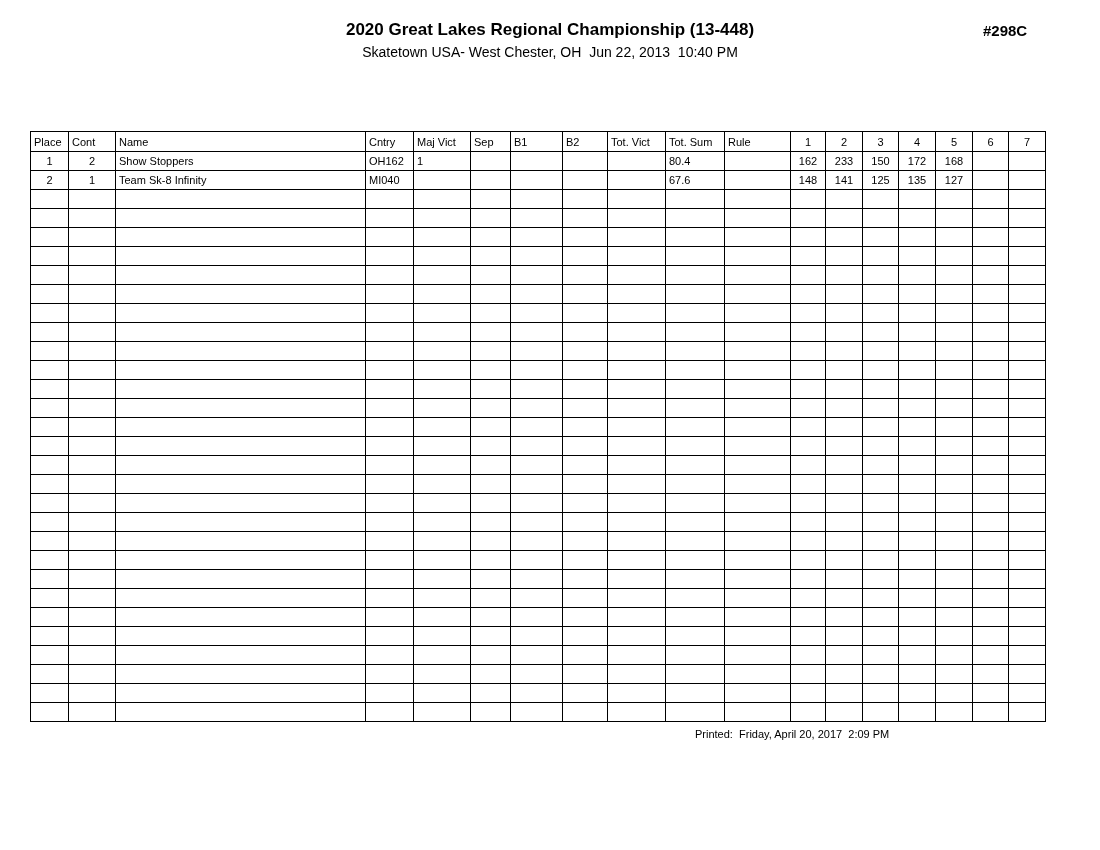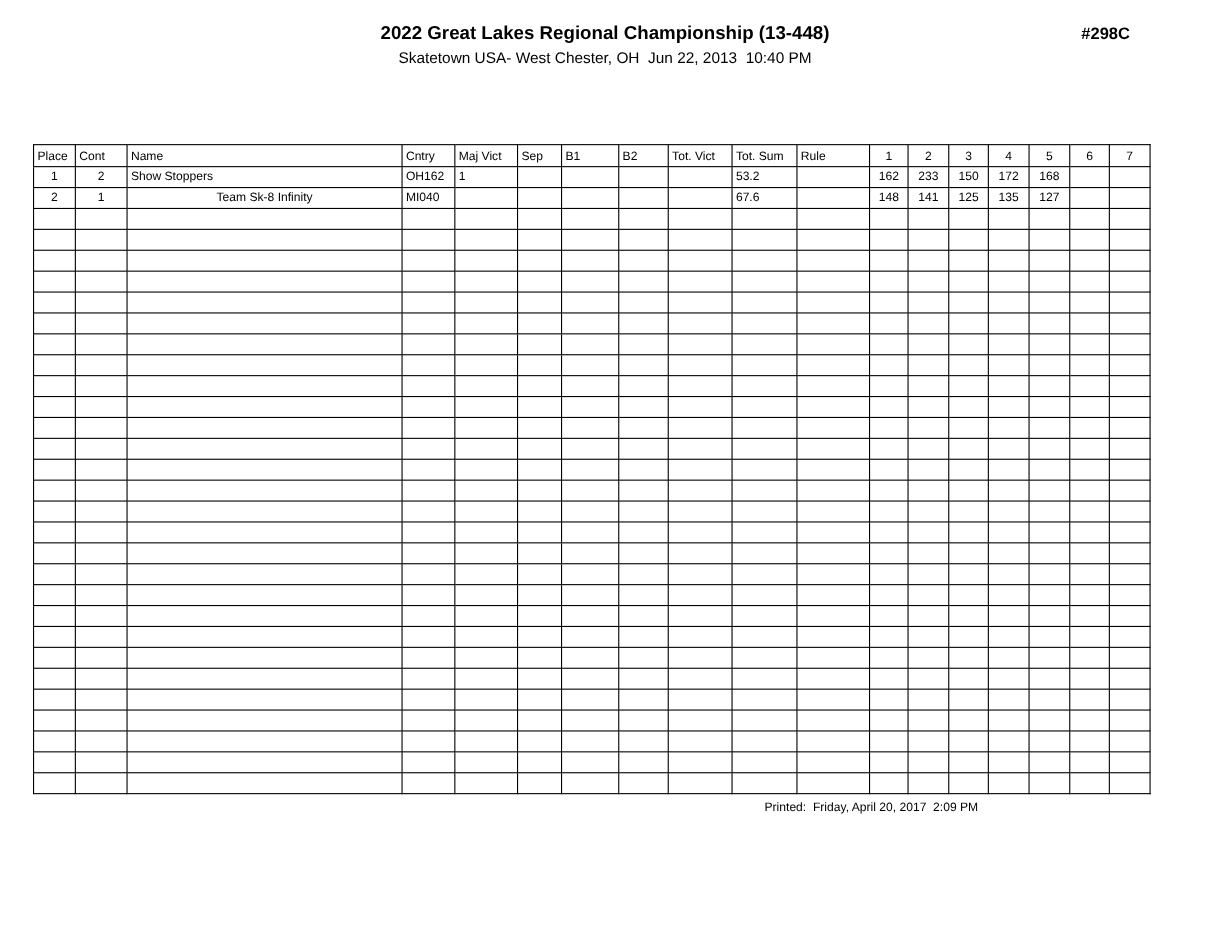--- a/index.html
+++ b/index.html
@@ -66,21 +66,21 @@
     white-space:pre;
   }
 </style>
 </head>
 <body>
 
 <div class="page">
 
 
   <div class="title-block">
-    <div class="title">2022 Great Lakes Regional Championship (13-448)</div>
+    <div class="title">2020 Great Lakes Regional Championship (13-448)</div>
     <div class="subtitle">Skatetown USA- West Chester, OH  Jun 22, 2013  10:40 PM</div>
   </div>
 
   <div class="doc-number">#298C</div>
 
 
   <table class="results">
     <colgroup>
         <col style="width: 38px;">
         <col style="width: 47px;">
@@ -127,34 +127,34 @@
         <tr>
           <td style="text-align: center;">1</td>
           <td style="text-align: center;">2</td>
           <td style="text-align: left;">Show Stoppers</td>
           <td style="text-align: left;">OH162</td>
           <td style="text-align: left;">1</td>
           <td style="text-align: left;"></td>
           <td style="text-align: left;"></td>
           <td style="text-align: left;"></td>
           <td style="text-align: left;"></td>
-          <td style="text-align: left;">53.2</td>
+          <td style="text-align: left;">80.4</td>
           <td style="text-align: left;"></td>
           <td style="text-align: center;">162</td>
           <td style="text-align: center;">233</td>
           <td style="text-align: center;">150</td>
           <td style="text-align: center;">172</td>
           <td style="text-align: center;">168</td>
           <td style="text-align: center;"></td>
           <td style="text-align: center;"></td>
         </tr>
         <tr>
           <td style="text-align: center;">2</td>
           <td style="text-align: center;">1</td>
-          <td style="text-align: center;">Team Sk-8 Infinity</td>
+          <td style="text-align: left;">Team Sk-8 Infinity</td>
           <td style="text-align: left;">MI040</td>
           <td style="text-align: left;"></td>
           <td style="text-align: left;"></td>
           <td style="text-align: left;"></td>
           <td style="text-align: left;"></td>
           <td style="text-align: left;"></td>
           <td style="text-align: left;">67.6</td>
           <td style="text-align: left;"></td>
           <td style="text-align: center;">148</td>
           <td style="text-align: center;">141</td>

